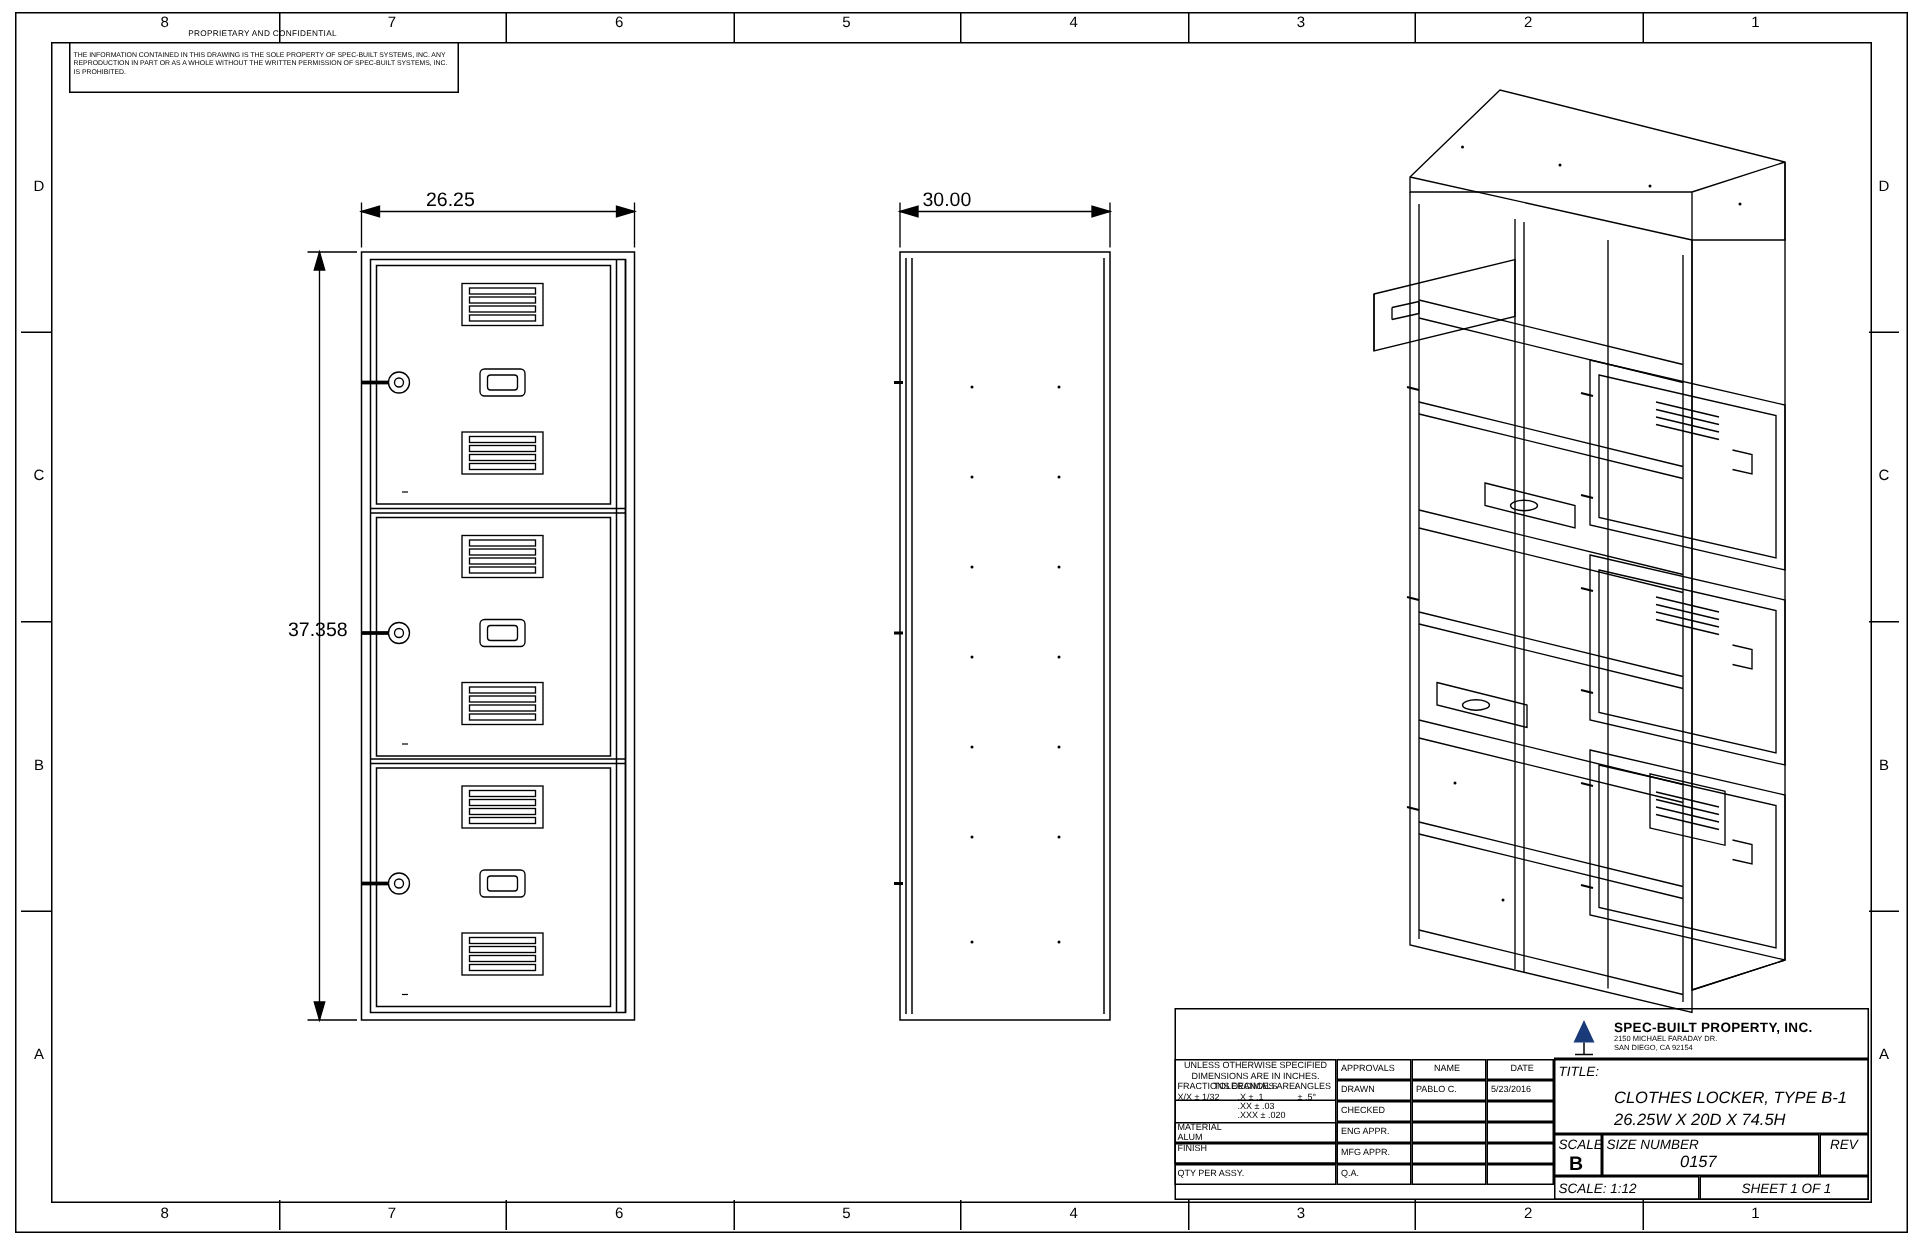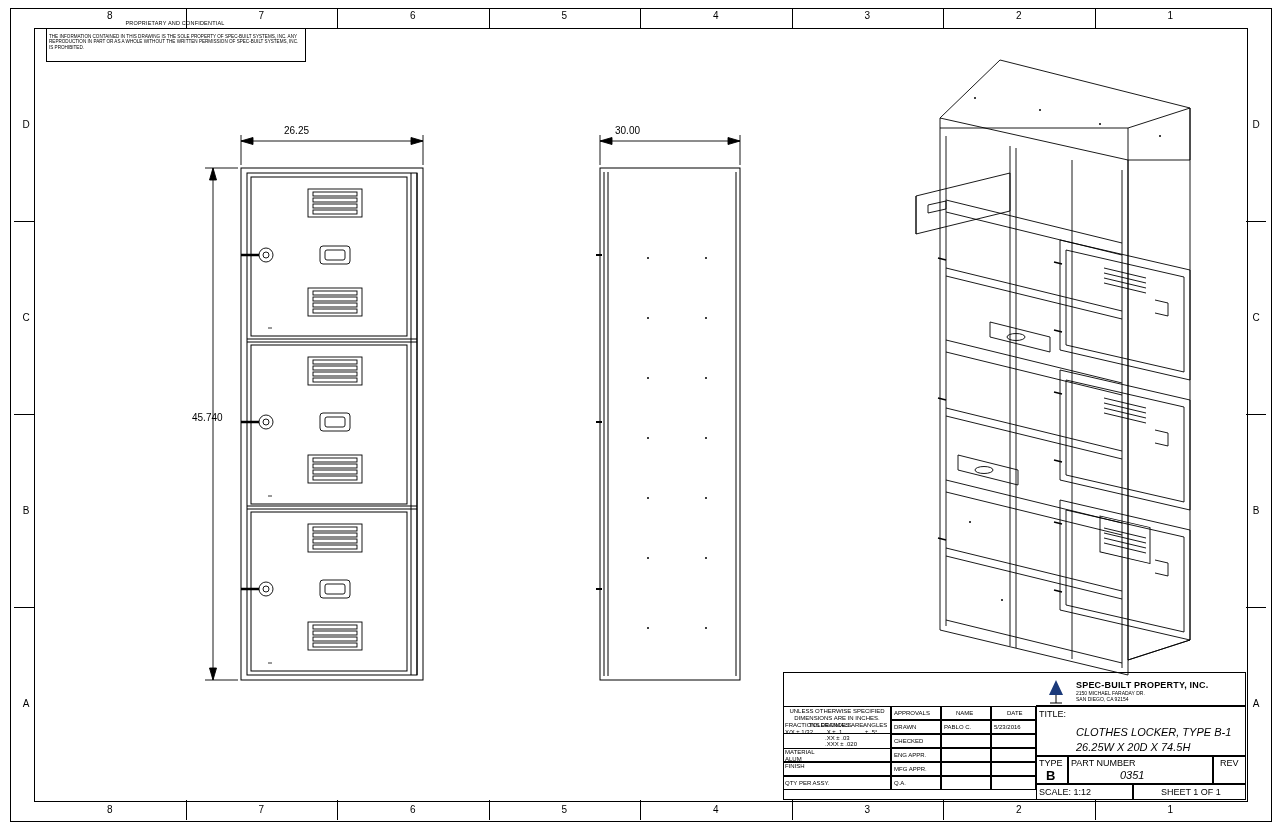--- a/index.html
+++ b/index.html
@@ -17,29 +17,29 @@
   .zone-label.row{width:12px;}
 
   .tick{position:absolute;background:#000;}
 
   
   .prop-box{position:absolute;left:46px;top:28px;width:258px;height:32px;border:1px solid #000;background:#fff;}
   .prop-title{position:absolute;left:46px;top:20px;width:258px;text-align:center;font-size:5.5px;letter-spacing:.2px;}
   .prop-text{position:absolute;left:49px;top:34px;width:252px;font-size:4.6px;line-height:5.4px;}
 
   
-  .dim{position:absolute;font-size:10px;font-family:"Liberation Sans",sans-serif;}
+  .dim{position:absolute;font-size:13px;font-family:"Liberation Sans",sans-serif;}
 
   svg{position:absolute;left:0;top:0;overflow:visible;}
 
   
   .tb{position:absolute;left:783px;top:672px;width:463px;height:128px;}
   .tb div.cell{position:absolute;box-sizing:border-box;border:1px solid #000;}
   .tb .t{position:absolute;font-size:6px;line-height:7px;}
-  .tb .t9{position:absolute;font-size:9px;}
+  .tb .t9{position:absolute;font-size:9px;font-style:italic;}
   .tb .t11{position:absolute;font-size:11px;font-style:italic;}
   .tb .t13{position:absolute;font-size:13px;font-weight:bold;}
 
   .company-name{position:absolute;font-size:9px;font-weight:bold;letter-spacing:.2px;}
   .company-addr{position:absolute;font-size:5px;line-height:6px;}
 </style>
 </head>
 <body>
 
 <div id="sheet">
@@ -338,21 +338,21 @@
             <circle cx="1160" cy="136" r="1"></circle>
           <circle cx="970" cy="522" r="1"></circle>
             <circle cx="1002" cy="600" r="1"></circle>
         </g>
       </g>
     </g>
   </svg>
 
   <div class="dim" style="left:284px;top:125px;">26.25</div>
   <div class="dim" style="left:615px;top:125px;">30.00</div>
-  <div class="dim" style="left:192px;top:412px;">45.740</div>
+  <div class="dim" style="left:192px;top:412px;">37.358</div>
 
   <div class="tb">
 
     <div class="cell" style="left:0;top:0;width:463px;height:128px;"></div>
 
     <div class="cell" style="left:0;top:34px;width:108px;height:28px;"></div>
     <div class="t" style="left:2px;top:36px;width:104px;text-align:center;">UNLESS OTHERWISE SPECIFIED DIMENSIONS ARE IN INCHES.  TOLERANCES ARE:</div>
     <div class="t" style="left:2px;top:50px;">FRACTIONS</div>
     <div class="t" style="left:2px;top:57px;">X/X ± 1/32</div>
     <div class="t" style="left:38px;top:50px;">DECIMALS</div>
@@ -414,26 +414,26 @@
     <div class="company-name" style="left:293px;top:8px;">SPEC-BUILT PROPERTY, INC.</div>
     <div class="company-addr" style="left:293px;top:18px;">2150 MICHAEL FARADAY DR.</div>
     <div class="company-addr" style="left:293px;top:24px;">SAN DIEGO, CA 92154</div>
 
     <div class="cell" style="left:253px;top:34px;width:210px;height:50px;"></div>
     <div class="t9" style="left:256px;top:37px;">TITLE:</div>
     <div class="t11" style="left:293px;top:54px;">CLOTHES LOCKER, TYPE B-1</div>
     <div class="t11" style="left:293px;top:69px;">26.25W X 20D X 74.5H</div>
 
     <div class="cell" style="left:253px;top:84px;width:32px;height:28px;"></div>
-    <div class="t9" style="left:256px;top:86px;">TYPE</div>
+    <div class="t9" style="left:256px;top:86px;">SCALE</div>
     <div class="t13" style="left:263px;top:96px;">B</div>
 
     <div class="cell" style="left:285px;top:84px;width:145px;height:28px;"></div>
-    <div class="t9" style="left:288px;top:86px;">PART NUMBER</div>
-    <div class="t11" style="left:337px;top:97px;">0351</div>
+    <div class="t9" style="left:288px;top:86px;">SIZE NUMBER</div>
+    <div class="t11" style="left:337px;top:97px;">0157</div>
 
     <div class="cell" style="left:430px;top:84px;width:33px;height:28px;"></div>
     <div class="t9" style="left:437px;top:86px;">REV</div>
     <div class="t11" style="left:443px;top:97px;"></div>
 
     <div class="cell" style="left:253px;top:112px;width:97px;height:16px;"></div>
     <div class="t9" style="left:256px;top:115px;">SCALE: 1:12</div>
     <div class="cell" style="left:350px;top:112px;width:113px;height:16px;"></div>
     <div class="t9" style="left:378px;top:115px;">SHEET 1 OF 1</div>
   </div>

